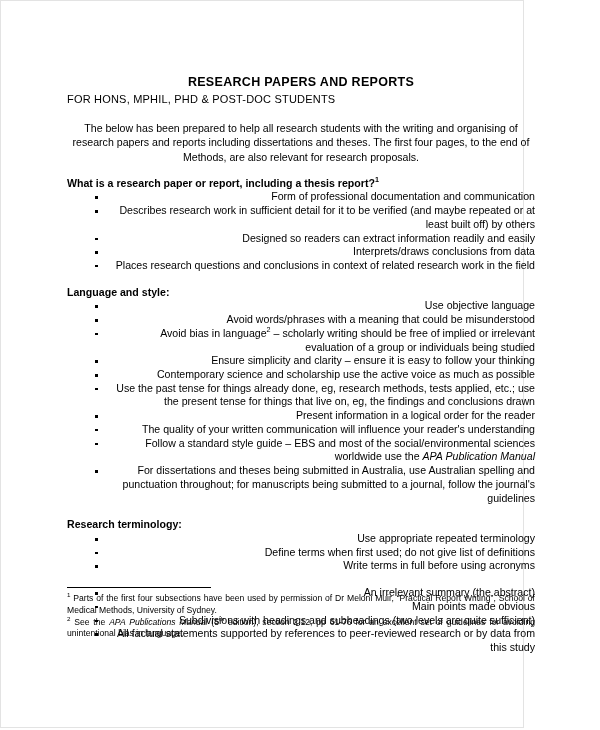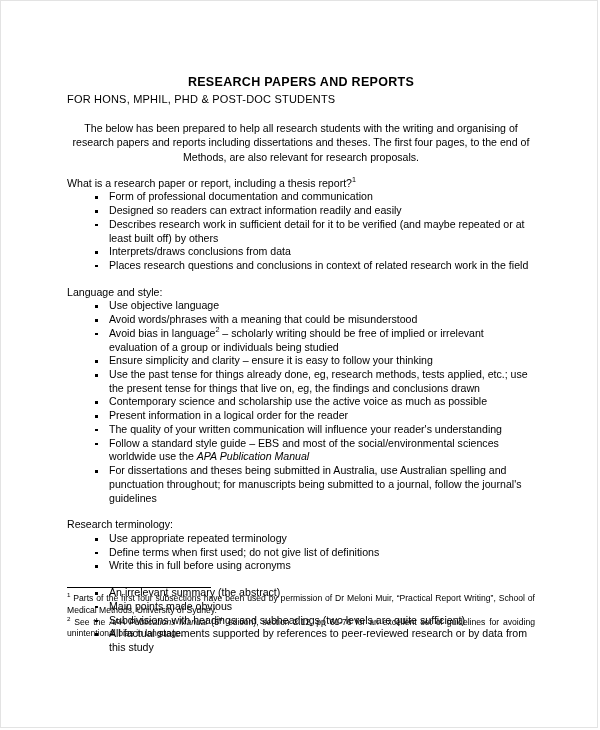--- a/index.html
+++ b/index.html
@@ -9,21 +9,21 @@
   }
   body {
     width: 600px;
     height: 730px;
     font-family: "Liberation Sans", sans-serif;
     color: #000000;
     overflow: hidden;
   }
   #page {
     position: relative;
-    width: 598px;
+    width: 524px;
     height: 728px;
     border: 1px solid #e3e3e3;
     background: #ffffff;
     box-sizing: border-box;
   }
   #sheet {
     position: absolute;
     left: 66px;
     top: 74px;
     width: 468px;
@@ -51,30 +51,31 @@
     font-size: 10.6px;
     line-height: 1.33;
     margin: 15px 0 0 0;
     text-align: center;
   }
 
   .section {
     margin-top: 13px;
   }
   .section-heading {
-    font-weight: normal;
+    font-weight: bold;
     font-size: 10.6px;
     line-height: 1.3;
     margin: 0;
   }
 
   ul.bullets {
     list-style: none;
     margin: 0;
     padding: 0;
+    text-align: right;
   }
   ul.bullets > li {
     position: relative;
     font-size: 10.6px;
     line-height: 1.295;
     padding-left: 42px;
     margin: 0;
   }
   ul.bullets > li::before {
     content: "";
@@ -126,49 +127,49 @@
 
     <h1 class="doc-title">RESEARCH PAPERS AND REPORTS</h1>
     <div class="doc-subtitle">FOR HONS, MPHIL, PHD &amp; POST-DOC STUDENTS</div>
 
     <p class="intro">The below has been prepared to help all research students with the writing and organising of research papers and reports including dissertations and theses.  The first four pages, to the end of Methods, are also relevant for research proposals.</p>
 
     <div class="section">
       <div class="section-heading"><span>What is a research paper or report, including a thesis report?</span><sup>1</sup></div>
       <ul class="bullets">
         <li>Form of professional documentation and communication</li>
+        <li>Describes research work in sufficient detail for it to be verified (and maybe repeated or at least built off) by others</li>
         <li>Designed so readers can extract information readily and easily</li>
-        <li>Describes research work in sufficient detail for it to be verified (and maybe repeated or at least built off) by others</li>
         <li>Interprets/draws conclusions from data</li>
         <li>Places research questions and conclusions in context of related research work in the field</li>
       </ul>
     </div>
 
     <div class="section">
       <div class="section-heading">Language and style:</div>
       <ul class="bullets">
         <li>Use objective language</li>
         <li>Avoid words/phrases with a meaning that could be misunderstood</li>
         <li><span>Avoid bias in language</span><sup>2</sup><span> – scholarly writing should be free of implied or irrelevant evaluation of a group or individuals being studied</span></li>
         <li>Ensure simplicity and clarity – ensure it is easy to follow your thinking</li>
+        <li>Contemporary science and scholarship use the active voice as much as possible</li>
         <li>Use the past tense for things already done, eg, research methods, tests applied, etc.; use the present tense for things that live on, eg, the findings and conclusions drawn</li>
-        <li>Contemporary science and scholarship use the active voice as much as possible</li>
         <li>Present information in a logical order for the reader</li>
         <li>The quality of your written communication will influence your reader's understanding</li>
         <li><span>Follow a standard style guide – EBS and most of the social/environmental sciences worldwide use the </span><i>APA Publication Manual</i></li>
         <li>For dissertations and theses being submitted in Australia, use Australian spelling and punctuation throughout; for manuscripts being submitted to a journal, follow the journal's guidelines</li>
       </ul>
     </div>
 
     <div class="section">
       <div class="section-heading">Research terminology:</div>
       <ul class="bullets">
         <li>Use appropriate repeated terminology</li>
         <li>Define terms when first used; do not give list of definitions</li>
-        <li>Write this in full before using acronyms</li>
+        <li>Write terms in full before using acronyms</li>
       </ul>
     </div>
 
     <div class="section">
       <ul class="bullets">
         <li>An irrelevant summary (the abstract)</li>
         <li>Main points made obvious</li>
         <li>Subdivisions with headings and subheadings (two levels are quite sufficient)</li>
         <li>All factual statements supported by references to peer-reviewed research or by data from this study</li>
       </ul>

